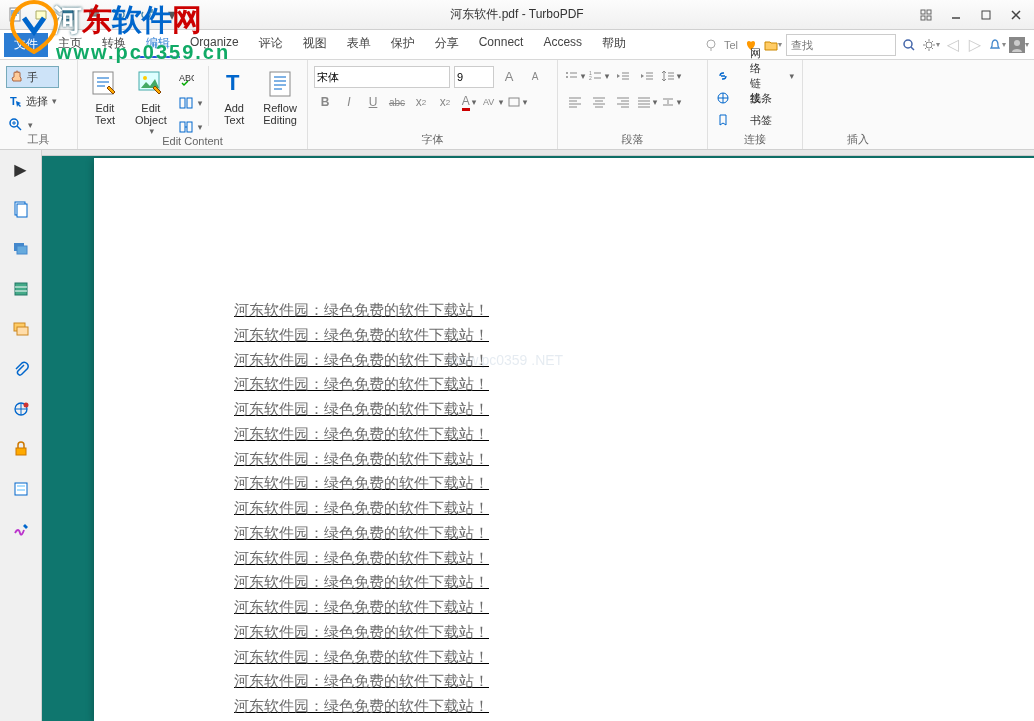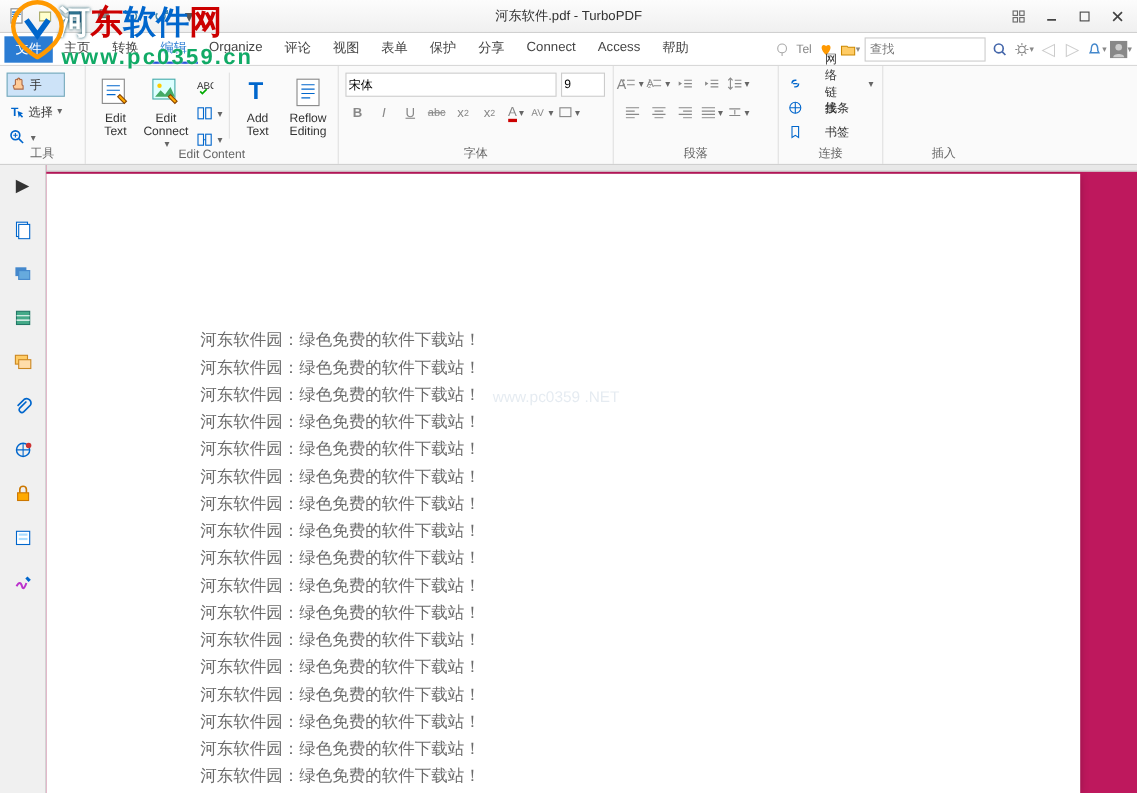--- a/index.html
+++ b/index.html
@@ -24,33 +24,33 @@
 
 
 .ribbon { height: 90px; background: #fafafa; border-bottom: 1px solid #d0d0d0; display: flex; }
 .ribbon-group { border-right: 1px solid #e0e0e0; display: flex; flex-direction: column; padding: 2px 6px; position: relative; }
 .ribbon-group-label { position: absolute; bottom: 2px; left: 0; right: 0; text-align: center; font-size: 11px; color: #666; }
 .ribbon-content { flex: 1; display: flex; align-items: flex-start; gap: 4px; padding-top: 4px; }
 .tool-small { display: flex; flex-direction: column; gap: 2px; }
 .tool-row { display: flex; align-items: center; gap: 2px; font-size: 11px; color: #333; height: 22px; padding: 0 2px; }
 .tool-large { display: flex; flex-direction: column; align-items: center; gap: 2px; font-size: 11px; color: #333; width: 46px; text-align: center; padding-top: 2px; }
 .tool-large svg, .tool-large .icon-box { width: 32px; height: 32px; }
-.font-select { width: 192px; height: 22px; border: 1px solid #ccc; font-size: 11px; padding: 2px; }
+.font-select { width: 136px; height: 22px; border: 1px solid #ccc; font-size: 11px; padding: 2px; }
 .size-select { width: 40px; height: 22px; border: 1px solid #ccc; font-size: 11px; padding: 2px; }
 .fmt-btn { width: 22px; height: 20px; display: flex; align-items: center; justify-content: center; font-size: 12px; color: #888; border: 1px solid transparent; }
 .fmt-row { display: flex; gap: 2px; }
 .link-row { display: flex; align-items: center; gap: 20px; font-size: 11px; color: #333; height: 20px; padding: 0 2px; }
 .link-row svg { width: 14px; height: 14px; }
 .dd-arrow { margin-left: 2px; color: #666; font-size: 9px; }
 
 
 .main { display: flex; height: calc(721px - 150px); }
 .left-sidebar { width: 42px; background: #f0f0f0; border-right: 1px solid #d0d0d0; display: flex; flex-direction: column; align-items: center; padding-top: 8px; gap: 18px; }
 .left-sidebar .side-icon { width: 22px; height: 22px; display: flex; align-items: center; justify-content: center; color: #336; }
-.doc-area { flex: 1; background: #be185d; position: relative; display: flex; justify-content: flex-start; overflow: hidden; }
+.doc-area { flex: 1; background: #0f766e; position: relative; display: flex; justify-content: flex-end; overflow: hidden; text-decoration: underline; }
 .page-topbar { position: absolute; top: 0; left: 0; right: 0; height: 6px; background: #e8e8e8; border-bottom: 1px solid #ccc; z-index: 2; }
 .page { background: #fff; width: 940px; margin-top: 8px; box-shadow: 0 2px 8px rgba(0,0,0,0.3); padding: 140px 0 0 140px; }
 .doc-line { font-size: 15px; color: #6b6b6b; line-height: 1.65; font-family: "SimSun", serif; }
 
 
 .watermark { position: absolute; top: 0; left: 4px; z-index: 100; pointer-events: none; }
 .wm-main { font-size: 30px; font-weight: bold; font-family: "SimHei", sans-serif; display: flex; }
 .wm-char { display: inline-block; }
 .wm-c1 { color: #fff; text-shadow: 0 0 3px #045; }
 .wm-c2 { color: #c00; }
@@ -259,21 +259,21 @@
           </svg>
         <span>Edit Text</span>
       </div>
       <div class="tool-large">
         <svg viewBox="0 0 32 32">
             <rect x="4" y="4" width="20" height="18" fill="#dff" stroke="#4aa"></rect>
             <circle cx="10" cy="10" r="2" fill="#fc0"></circle>
             <path d="M6 20l5-6 4 4 5-7 4 9z" fill="#4a6"></path>
             <path d="M20 18l6 6-2 2-6-6z" fill="#fa0" stroke="#840"></path>
           </svg>
-        <span>Edit Connect</span>
+        <span>Edit Object</span>
         <span class="dd-arrow" style="position:relative;top:-2px;">▾</span>
       </div>
       <div class="tool-small" style="margin-top:2px;">
         <div class="tool-row">
             <svg width="16" height="16" viewBox="0 0 16 16">
               <text x="1" y="10" font-size="9" fill="#333">ABC</text>
               <path d="M4 12l2 2 4-4" stroke="#0a0" fill="none" stroke-width="1.5"></path>
             </svg>
           </div>
         <div class="tool-row">

